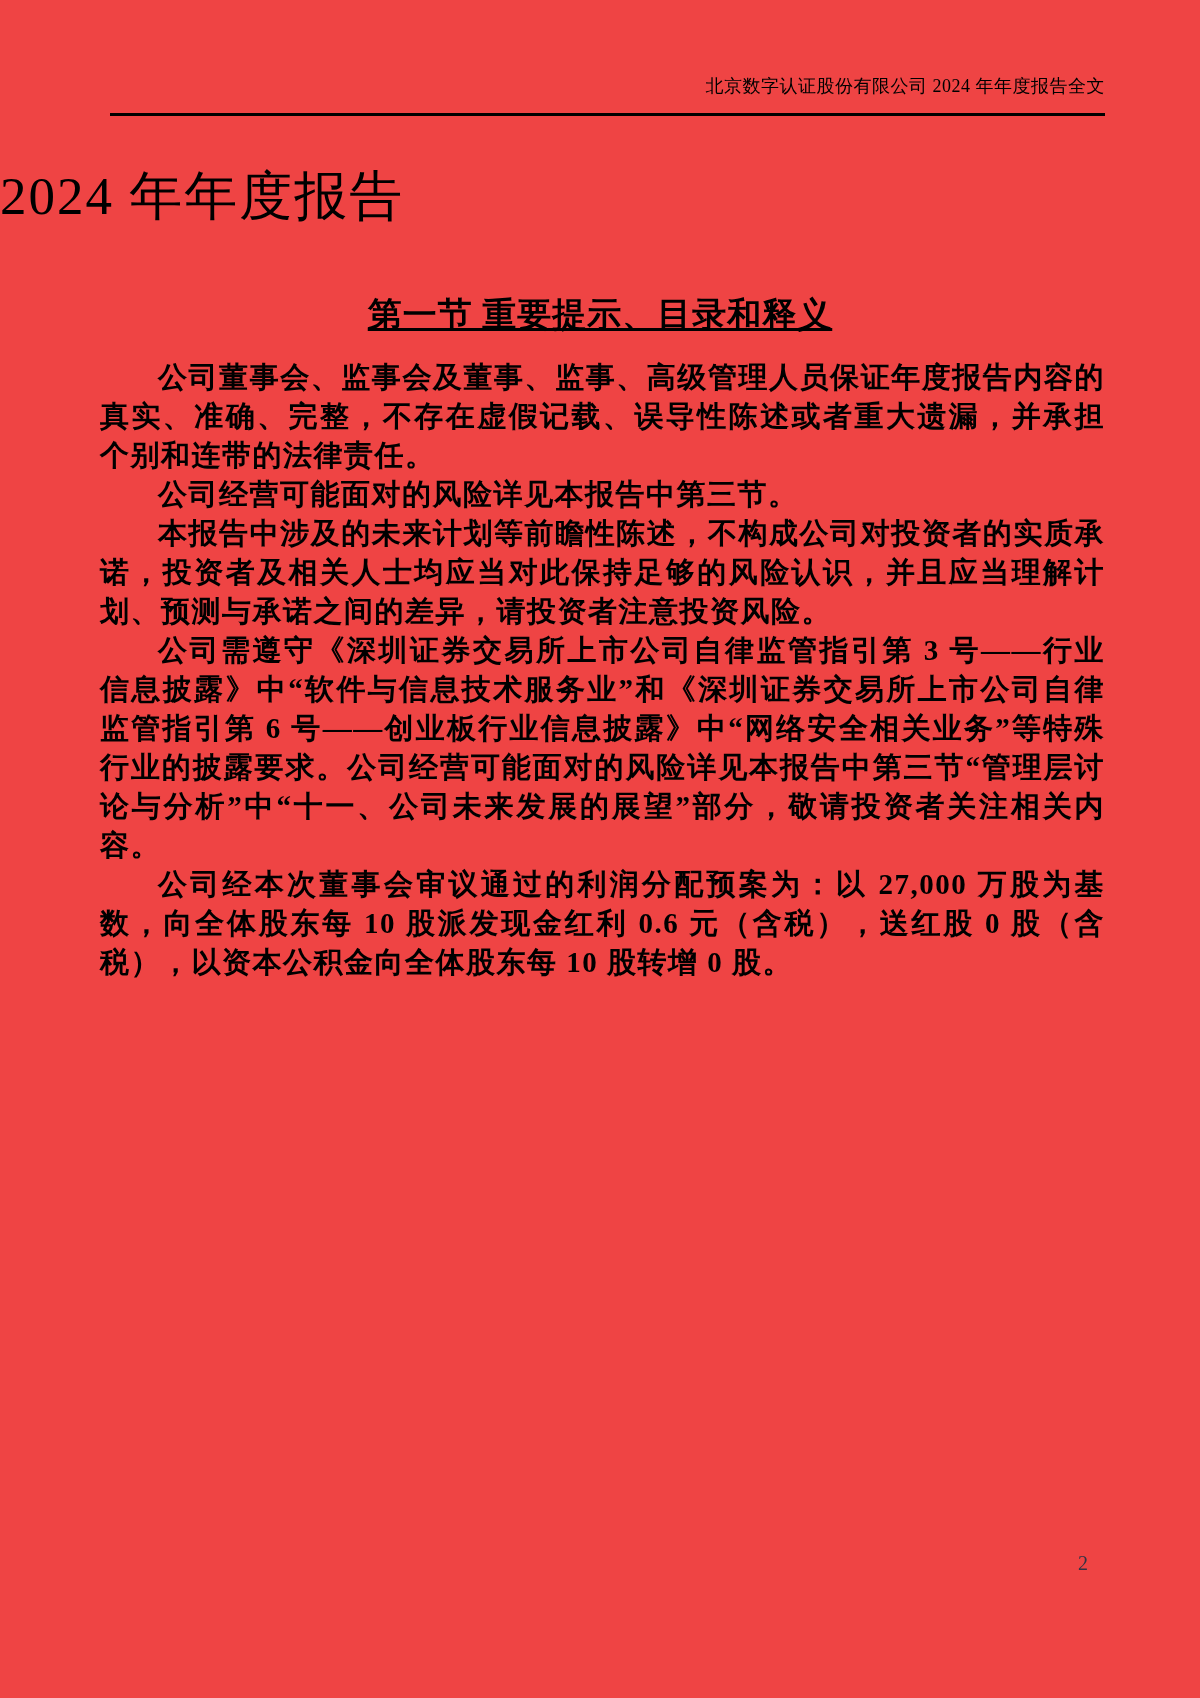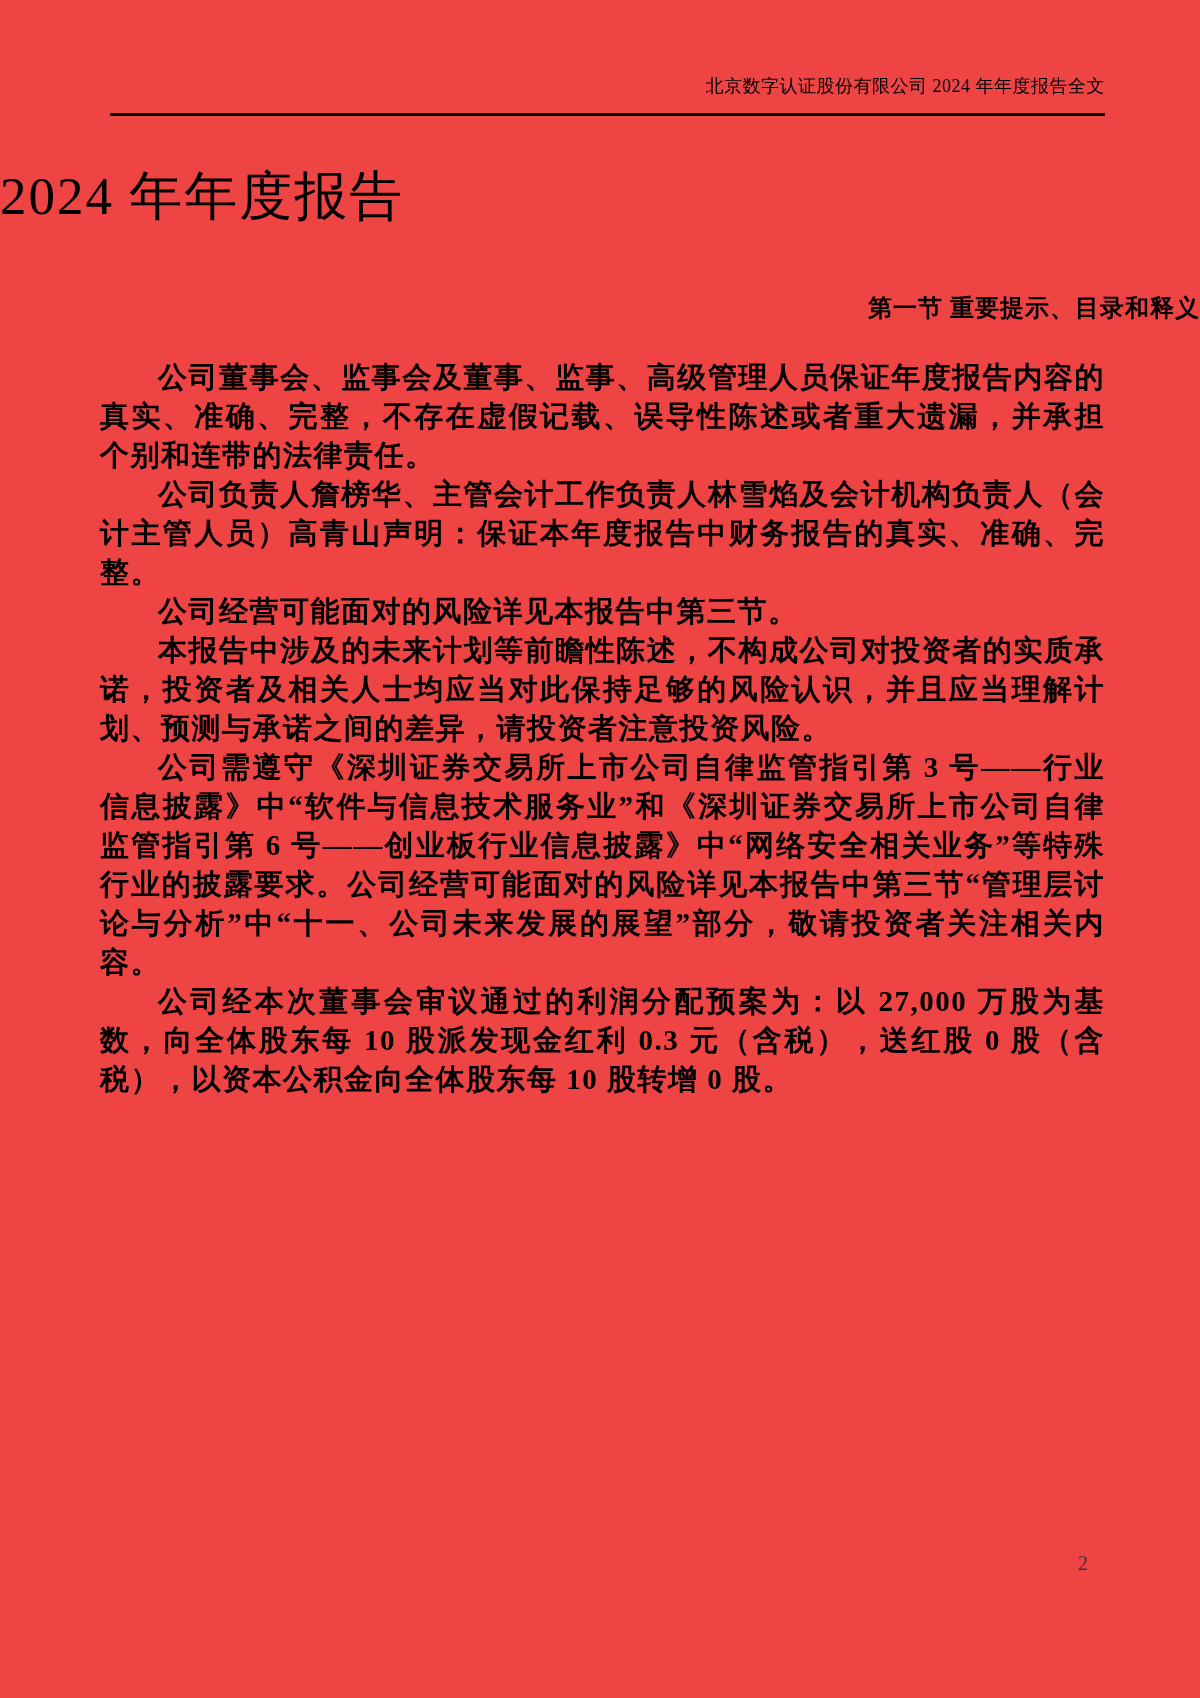--- a/index.html
+++ b/index.html
@@ -43,25 +43,26 @@
     font-weight: normal;
     letter-spacing: 2px;
     white-space: nowrap;
   }
   .section-heading {
     position: absolute;
     top: 292px;
     left: 0;
     width: 100%;
     margin: 0;
-    text-align: right;
-    font-size: 24px;
+    text-align: center;
+    font-size: 34px;
     font-weight: bold;
     letter-spacing: 1px;
     white-space: nowrap;
+    text-decoration: underline;
   }
   .body-text {
     position: absolute;
     top: 358px;
     left: 100px;
     width: 1005px;
     font-size: 29px;
     font-weight: bold;
     line-height: 39px;
     letter-spacing: 1.5px;
@@ -88,22 +89,21 @@
   <span class="header-text">北京数字认证股份有限公司 2024 年年度报告全文</span>
 
   <div class="header-rule"></div>
 
   <h1 class="doc-title">2024 年年度报告</h1>
 
   <h2 class="section-heading">第一节 重要提示、目录和释义</h2>
 
   <main class="body-text">
     <p>公司董事会、监事会及董事、监事、高级管理人员保证年度报告内容的真实、准确、完整，不存在虚假记载、误导性陈述或者重大遗漏，并承担个别和连带的法律责任。</p>
-    <p>公司负责人詹榜华、主管会计工作负责人林雪焰及会计机构负责人（会计主管人员）高青山声明：保证本年度报告中财务报告的真实、准确、完整。</p>
     <p>公司经营可能面对的风险详见本报告中第三节。</p>
     <p>本报告中涉及的未来计划等前瞻性陈述，不构成公司对投资者的实质承诺，投资者及相关人士均应当对此保持足够的风险认识，并且应当理解计划、预测与承诺之间的差异，请投资者注意投资风险。</p>
     <p>公司需遵守《深圳证券交易所上市公司自律监管指引第 3 号——行业信息披露》中“软件与信息技术服务业”和《深圳证券交易所上市公司自律监管指引第 6 号——创业板行业信息披露》中“网络安全相关业务”等特殊行业的披露要求。公司经营可能面对的风险详见本报告中第三节“管理层讨论与分析”中“十一、公司未来发展的展望”部分，敬请投资者关注相关内容。</p>
-    <p>公司经本次董事会审议通过的利润分配预案为：以 27,000 万股为基数，向全体股东每 10 股派发现金红利 0.3 元（含税），送红股 0 股（含税），以资本公积金向全体股东每 10 股转增 0 股。</p>
+    <p>公司经本次董事会审议通过的利润分配预案为：以 27,000 万股为基数，向全体股东每 10 股派发现金红利 0.6 元（含税），送红股 0 股（含税），以资本公积金向全体股东每 10 股转增 0 股。</p>
   </main>
 
   <span class="page-number">2</span>
 
 </div>
 
 </body></html>

